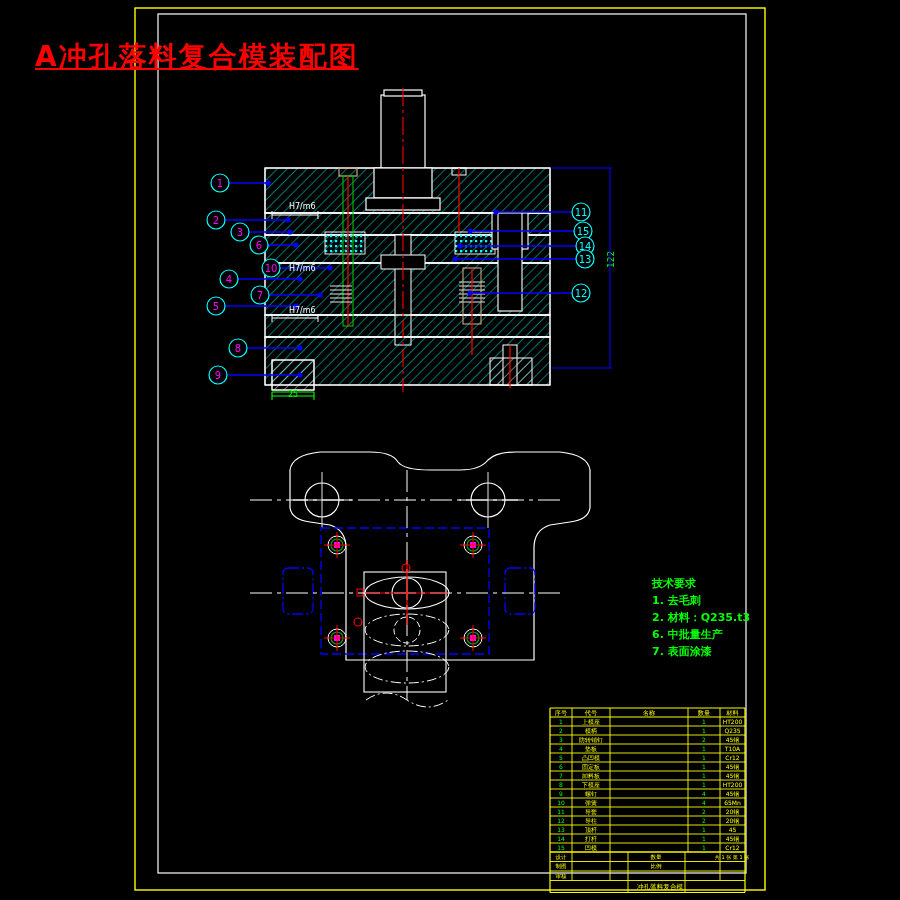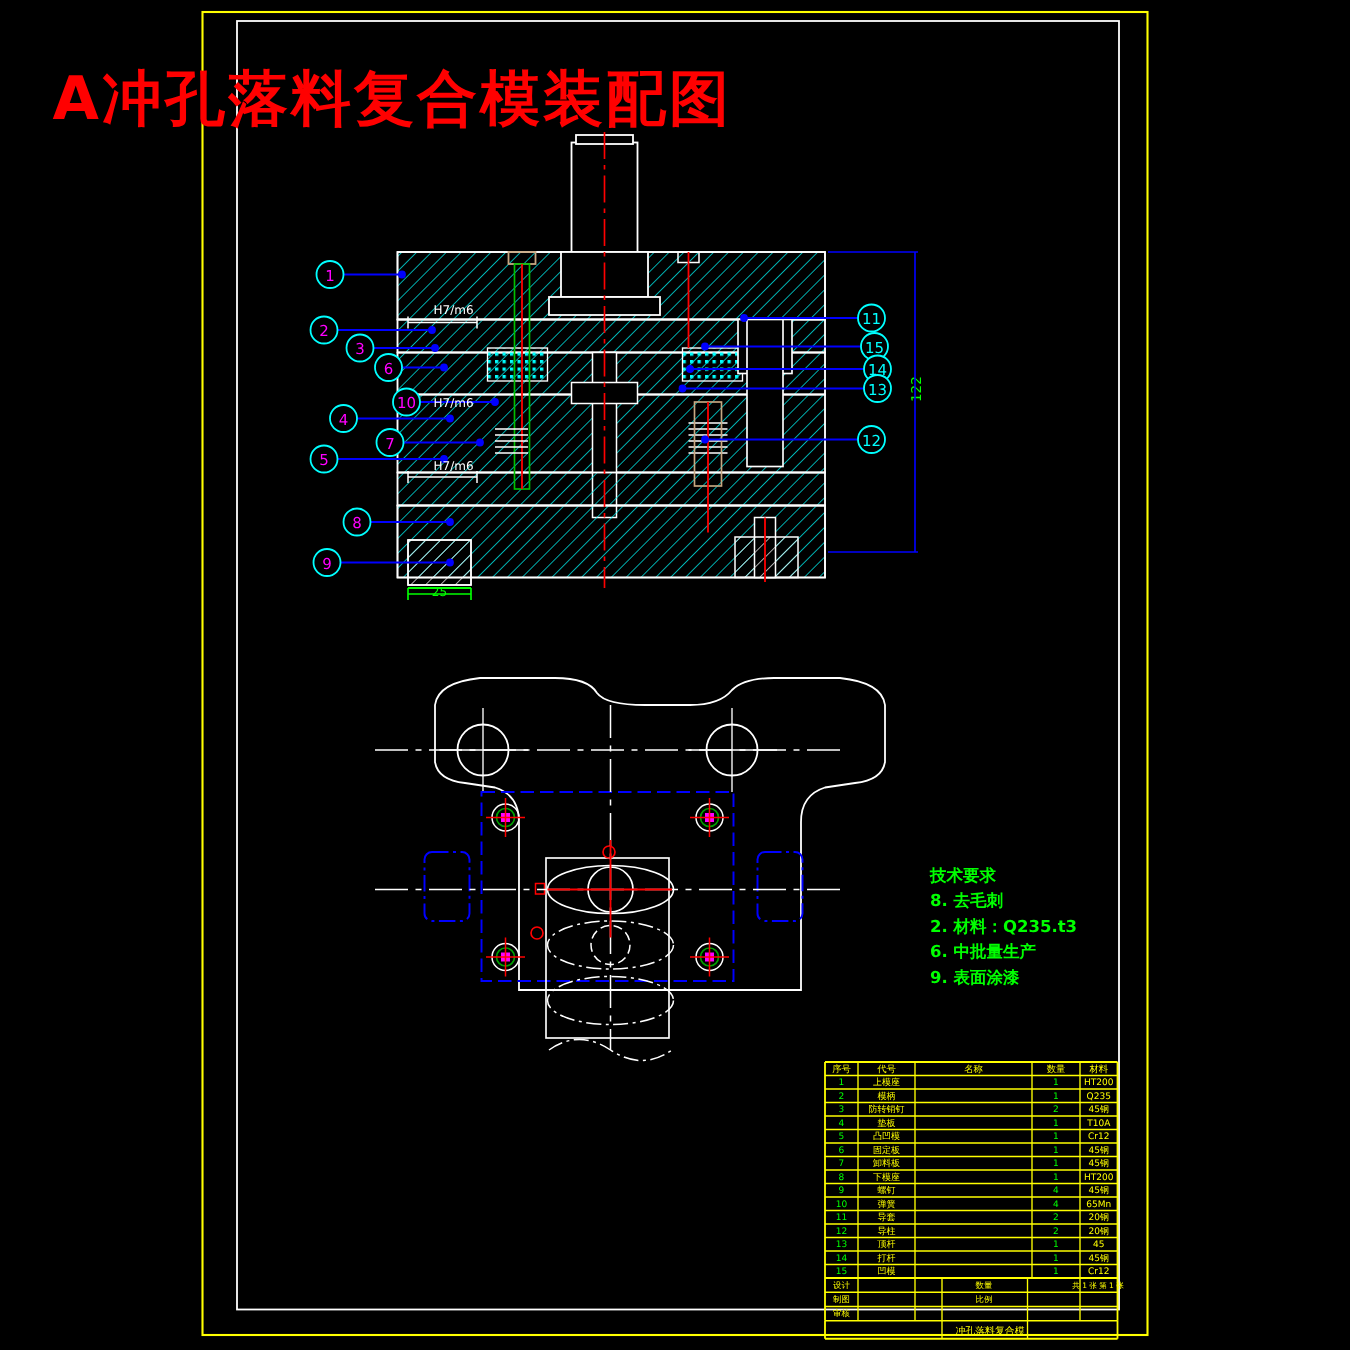--- a/index.html
+++ b/index.html
@@ -6,21 +6,21 @@
   html,body{margin:0;padding:0;background:#000;}
   body{width:900px;height:900px;overflow:hidden;
        font-family:"DejaVu Sans","Liberation Sans",sans-serif;}
   #stage{position:relative;width:900px;height:900px;background:#000;}
   #stage svg{position:absolute;left:0;top:0;}
   .ttl{position:absolute;color:#ff0000;font-weight:bold;
        font-family:"DejaVu Sans","Liberation Sans",sans-serif;
        white-space:pre;letter-spacing:2px;}
   .tech{position:absolute;color:#00ff00;white-space:pre;
         font-family:"DejaVu Sans","Liberation Sans",sans-serif;
-        font-size:11px;font-weight:bold;line-height:17px;}
+        font-size:11px;font-weight:bold;line-height:17px;margin-left:32px;}
   .tech div{height:17px;}
 </style>
 </head>
 <body>
 
 <div id="stage">
 
   <svg width="900" height="900" viewBox="0 0 900 900">
     <defs>
       <pattern id="hatchCyan" width="7" height="7" patternUnits="userSpaceOnUse" patternTransform="rotate(45)">
@@ -444,17 +444,17 @@
         <text x="561" y="858.6" fill="#ffff00" font-size="5.6" font-family="&quot;DejaVu Sans&quot;,sans-serif" text-anchor="middle">设计</text>
         <text x="561" y="868.1" fill="#ffff00" font-size="5.6" font-family="&quot;DejaVu Sans&quot;,sans-serif" text-anchor="middle">制图</text>
         <text x="561" y="877.6" fill="#ffff00" font-size="5.6" font-family="&quot;DejaVu Sans&quot;,sans-serif" text-anchor="middle">审核</text>
         <text x="656" y="858.6" fill="#ffff00" font-size="5.6" font-family="&quot;DejaVu Sans&quot;,sans-serif" text-anchor="middle">数量</text>
         <text x="656" y="868.1" fill="#ffff00" font-size="5.6" font-family="&quot;DejaVu Sans&quot;,sans-serif" text-anchor="middle">比例</text>
         <text x="732" y="858.6" fill="#ffff00" font-size="5" font-family="&quot;DejaVu Sans&quot;,sans-serif" text-anchor="middle">共 1 张 第 1 张</text>
         <text x="660" y="889" fill="#ffff00" font-size="6.6" font-family="&quot;DejaVu Sans&quot;,sans-serif" text-anchor="middle">冲孔落料复合模</text>
       </g>
   </svg>
 
-  <div class="ttl" id="mainTitle" style="left:35px; top:38px; font-size:40px;">A冲孔落料复合模装配图</div>
-
-  <div class="tech" id="techNotes" style="left:620px; top:575px;"><div>技术要求</div><div>8. 去毛刺</div><div>2. 材料：Q235.t3</div><div>6. 中批量生产</div><div>9. 表面涂漆</div></div>
+  <div class="ttl" id="mainTitle" style="left:35px; top:38px; font-size:28px;text-decoration:underline;">A冲孔落料复合模装配图</div>
+
+  <div class="tech" id="techNotes" style="left:620px; top:575px;"><div>技术要求</div><div>1. 去毛刺</div><div>2. 材料：Q235.t3</div><div>6. 中批量生产</div><div>7. 表面涂漆</div></div>
 
 </div>
 
 </body></html>

